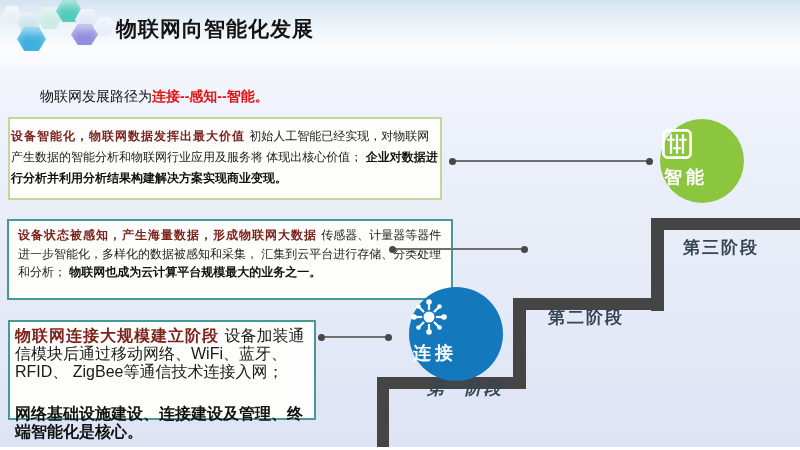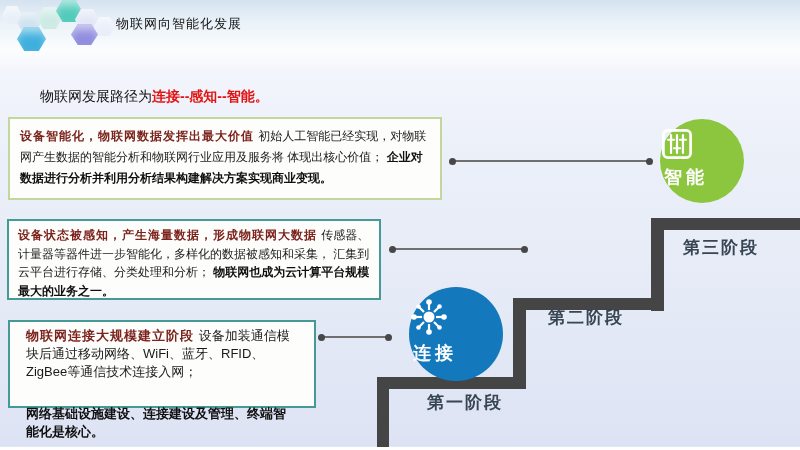--- a/index.html
+++ b/index.html
@@ -2,29 +2,29 @@
 <html><head>
 <meta charset="utf-8">
 <style>
   html,body{margin:0;padding:0;}
   .slide{
     position:relative; width:800px; height:450px; overflow:hidden;
     font-family:"Liberation Sans","DejaVu Sans",sans-serif;
     background:linear-gradient(180deg,#d5e3f0 0%,#eaf2f8 5%,#fbfdfe 11%,#f3f5fc 16%,#ecf0f9 32%,#e6ebf7 62%,#dee4f4 96%,#dce2f3 99.2%,#ffffff 99.3%,#ffffff 100%);
   }
   .hex{position:absolute;clip-path:polygon(25% 0,75% 0,100% 50%,75% 100%,25% 100%,0 50%);box-shadow:inset 0 6px 8px rgba(255,255,255,.55);}
-  .title{position:absolute;left:116px;top:15px;font-size:13px;font-weight:normal;color:#141414;letter-spacing:1px;}
+  .title{position:absolute;left:116px;top:15px;font-size:21px;font-weight:bold;color:#141414;letter-spacing:1px;}
   .subtitle{position:absolute;left:40px;top:88px;font-size:14px;color:#111;}
   .subtitle .hl{color:#e11414;font-weight:bold;}
   .infobox{position:absolute;background:#fdfefb;box-sizing:border-box;color:#1a1a1a;}
   .infobox .lead{font-weight:bold;color:#7d231d;letter-spacing:1px;}
   .infobox .emph{font-weight:bold;color:#101010;}
-  #box1{left:8px;top:117px;width:434px;height:83px;border:2px solid #c3d69b;padding:7px 10px;font-size:12px;line-height:21px;}
-  #box2{left:7px;top:219px;width:374px;height:81px;border:2px solid #459a95;padding:5px 9px;font-size:12px;line-height:18.5px;}
-  #box3{left:8px;top:320px;width:308px;height:88px;border:2px solid #459a95;padding:5px 16px;font-size:13px;line-height:18px;}
+  #box1{left:8px;top:117px;width:434px;height:83px;border:2px solid #c3d69b;padding:7px 1px;font-size:12px;line-height:21px;}
+  #box2{left:7px;top:219px;width:446px;height:81px;border:2px solid #459a95;padding:5px 9px;font-size:12px;line-height:18.5px;}
+  #box3{left:8px;top:320px;width:308px;height:100px;border:2px solid #459a95;padding:5px 5px;font-size:16px;line-height:18px;}
   #box3 .emph{display:block;margin-top:24px;}
   .connector{position:absolute;height:2px;background:#6f6f6f;}
   .connector::before,.connector::after{content:"";position:absolute;top:-2.5px;width:7px;height:7px;border-radius:50%;background:#474747;}
   .connector::before{left:-2px;}
   .connector::after{right:-2px;}
   .stage-circle{position:absolute;border-radius:50%;display:flex;flex-direction:column;align-items:flex-start;justify-content:flex-start;font-family:Liberation Serif, serif;}
   .stage-circle .clabel{color:#fff;font-weight:bold;font-size:18px;letter-spacing:4px;text-indent:4px;}
   .stair{position:absolute;}
   .stage-label{position:absolute;font-size:17px;font-weight:bold;color:#384553;letter-spacing:2px;text-align:right;}
   .bottom-strip{position:absolute;left:0;bottom:0;width:800px;height:3px;background:#fff;}
@@ -113,18 +113,18 @@
           <line x1="27" y1="9.5" x2="27" y2="30.5"></line>
           <line x1="9.5" y1="15" x2="16.5" y2="15"></line>
           <line x1="16.5" y1="25" x2="23.5" y2="25"></line>
           <line x1="23.5" y1="15" x2="30.5" y2="15"></line>
         </g>
       </svg>
     </div>
     <div class="clabel">智能</div>
   </div>
 
-  <div class="stage-label" style="left:427px;top:391px;">第一阶段</div>
+  <div class="stage-label" style="left:427px;top:377px;font-style:italic;">第一阶段</div>
   <div class="stage-label" style="left:548px;top:306px;">第二阶段</div>
   <div class="stage-label" style="left:683px;top:236px;">第三阶段</div>
 
   <div class="bottom-strip"></div>
 </div>
 
 </body></html>

